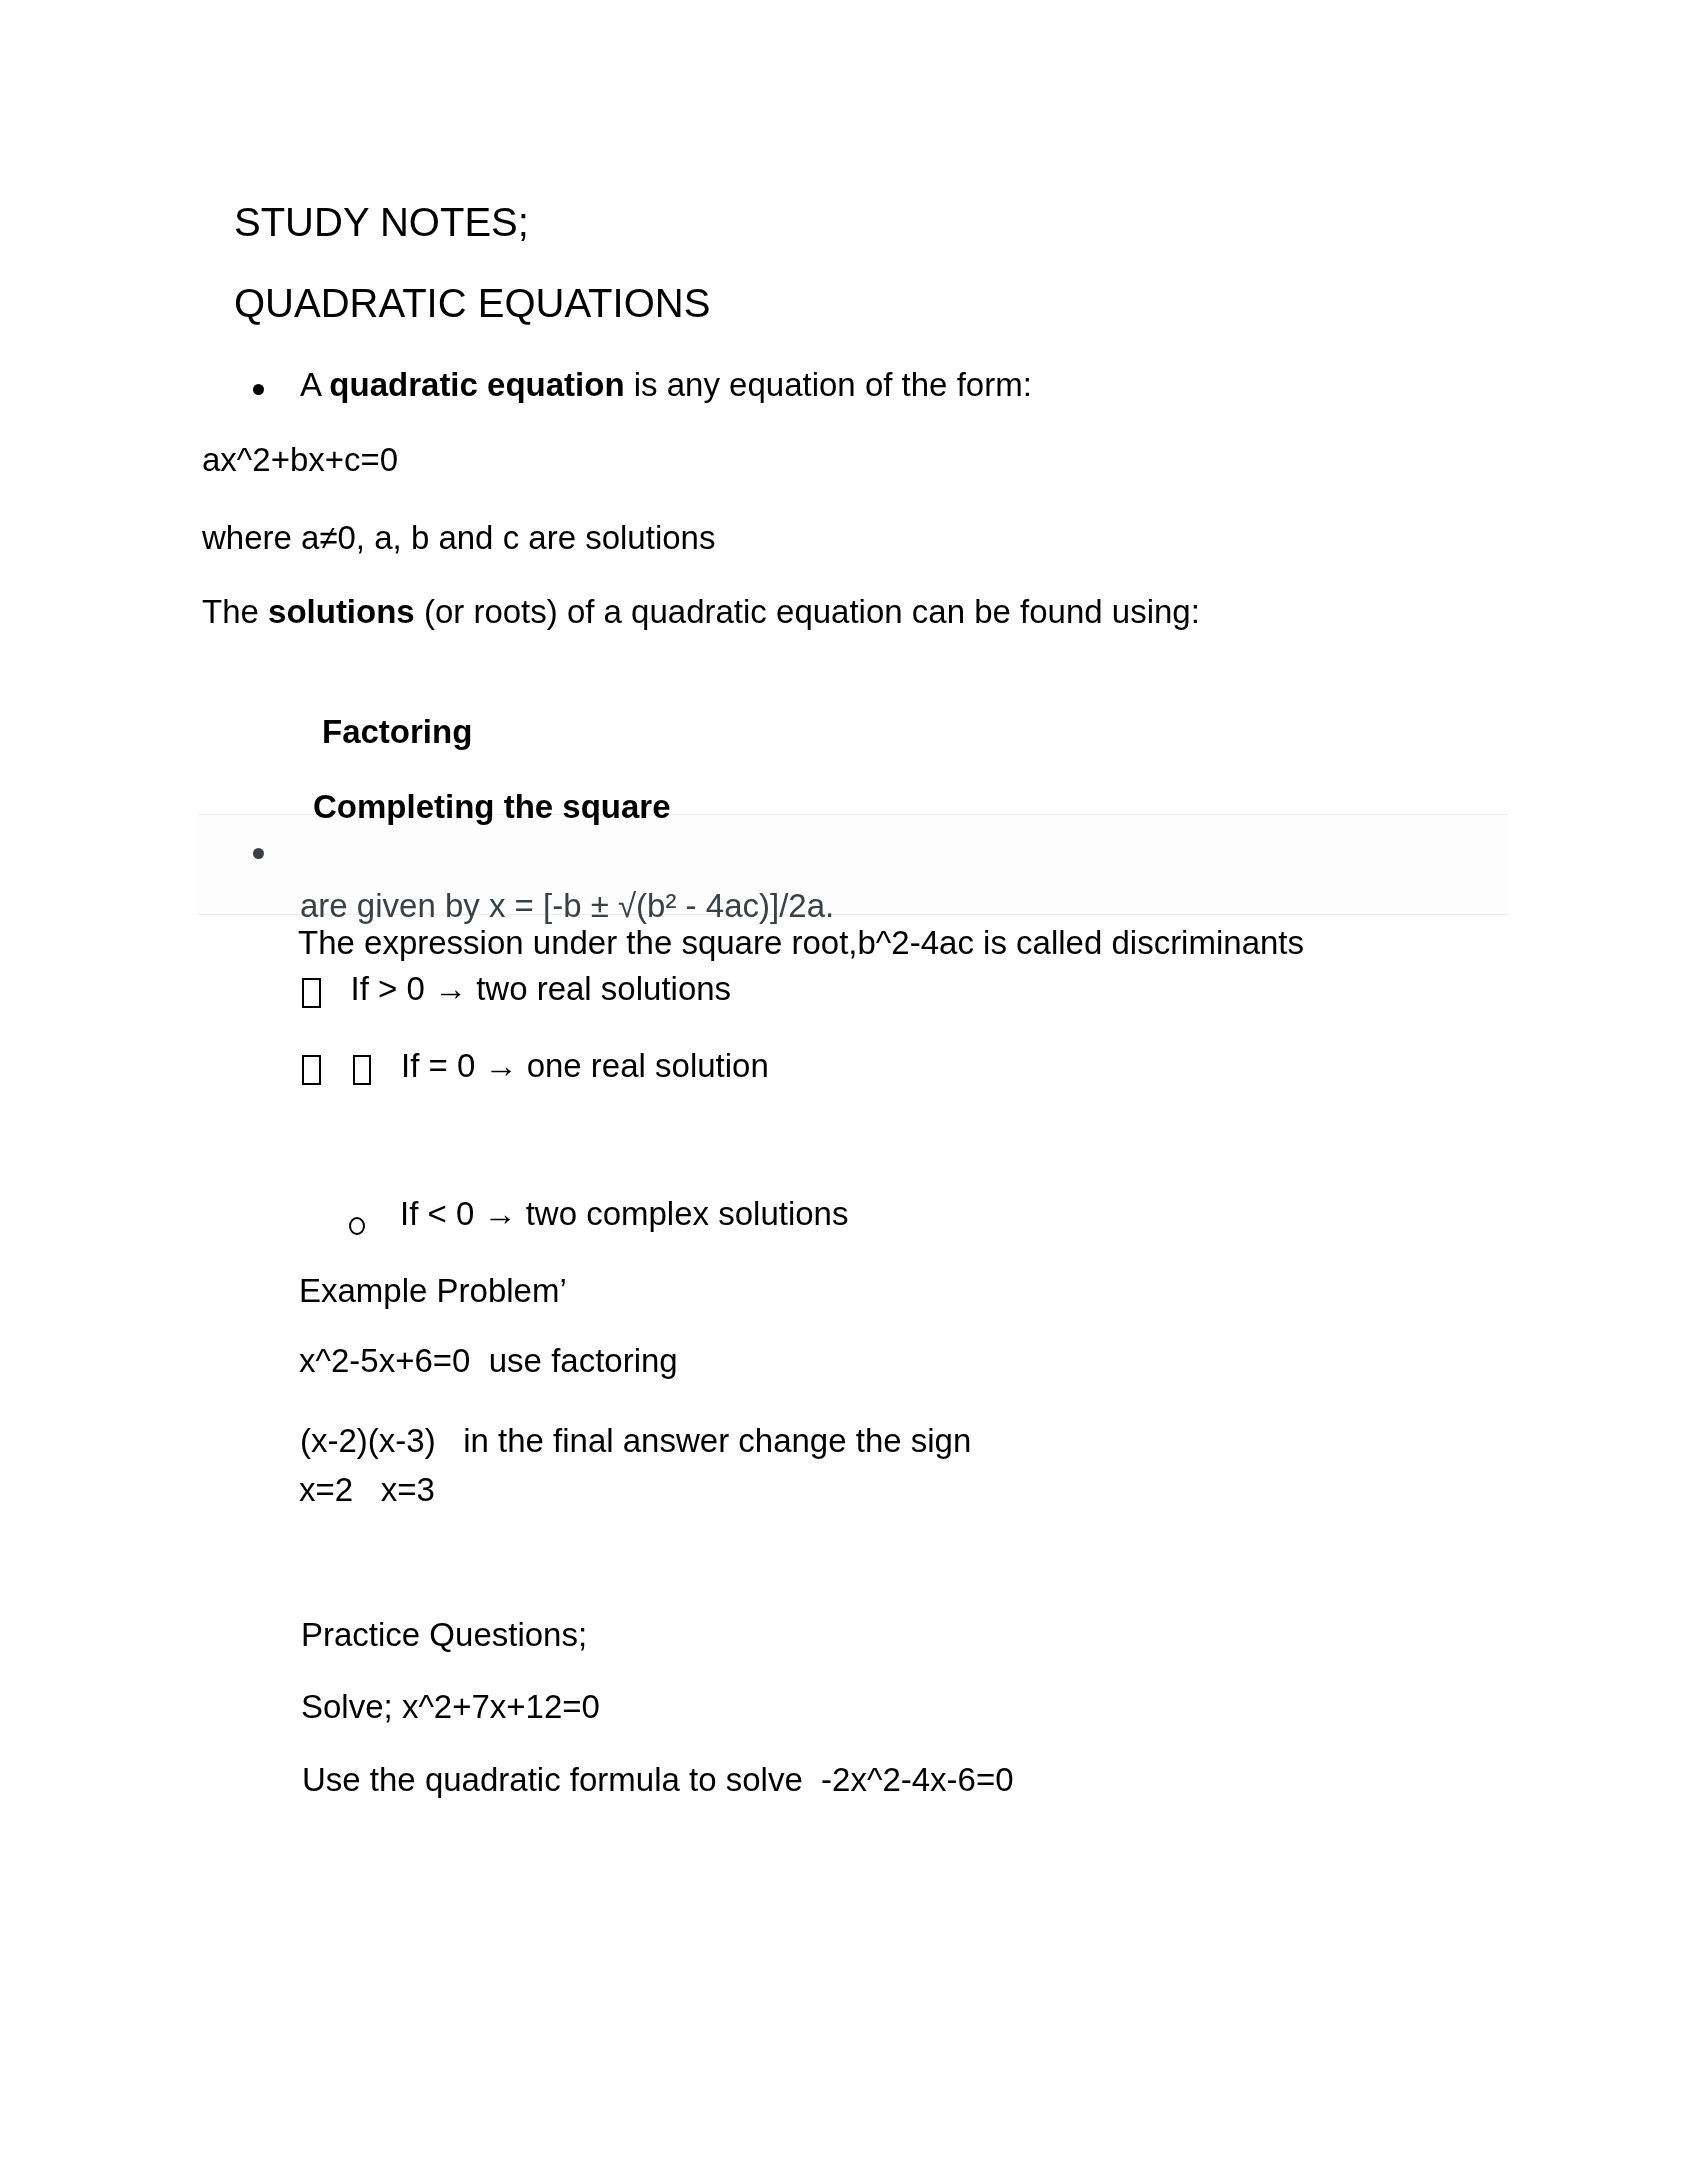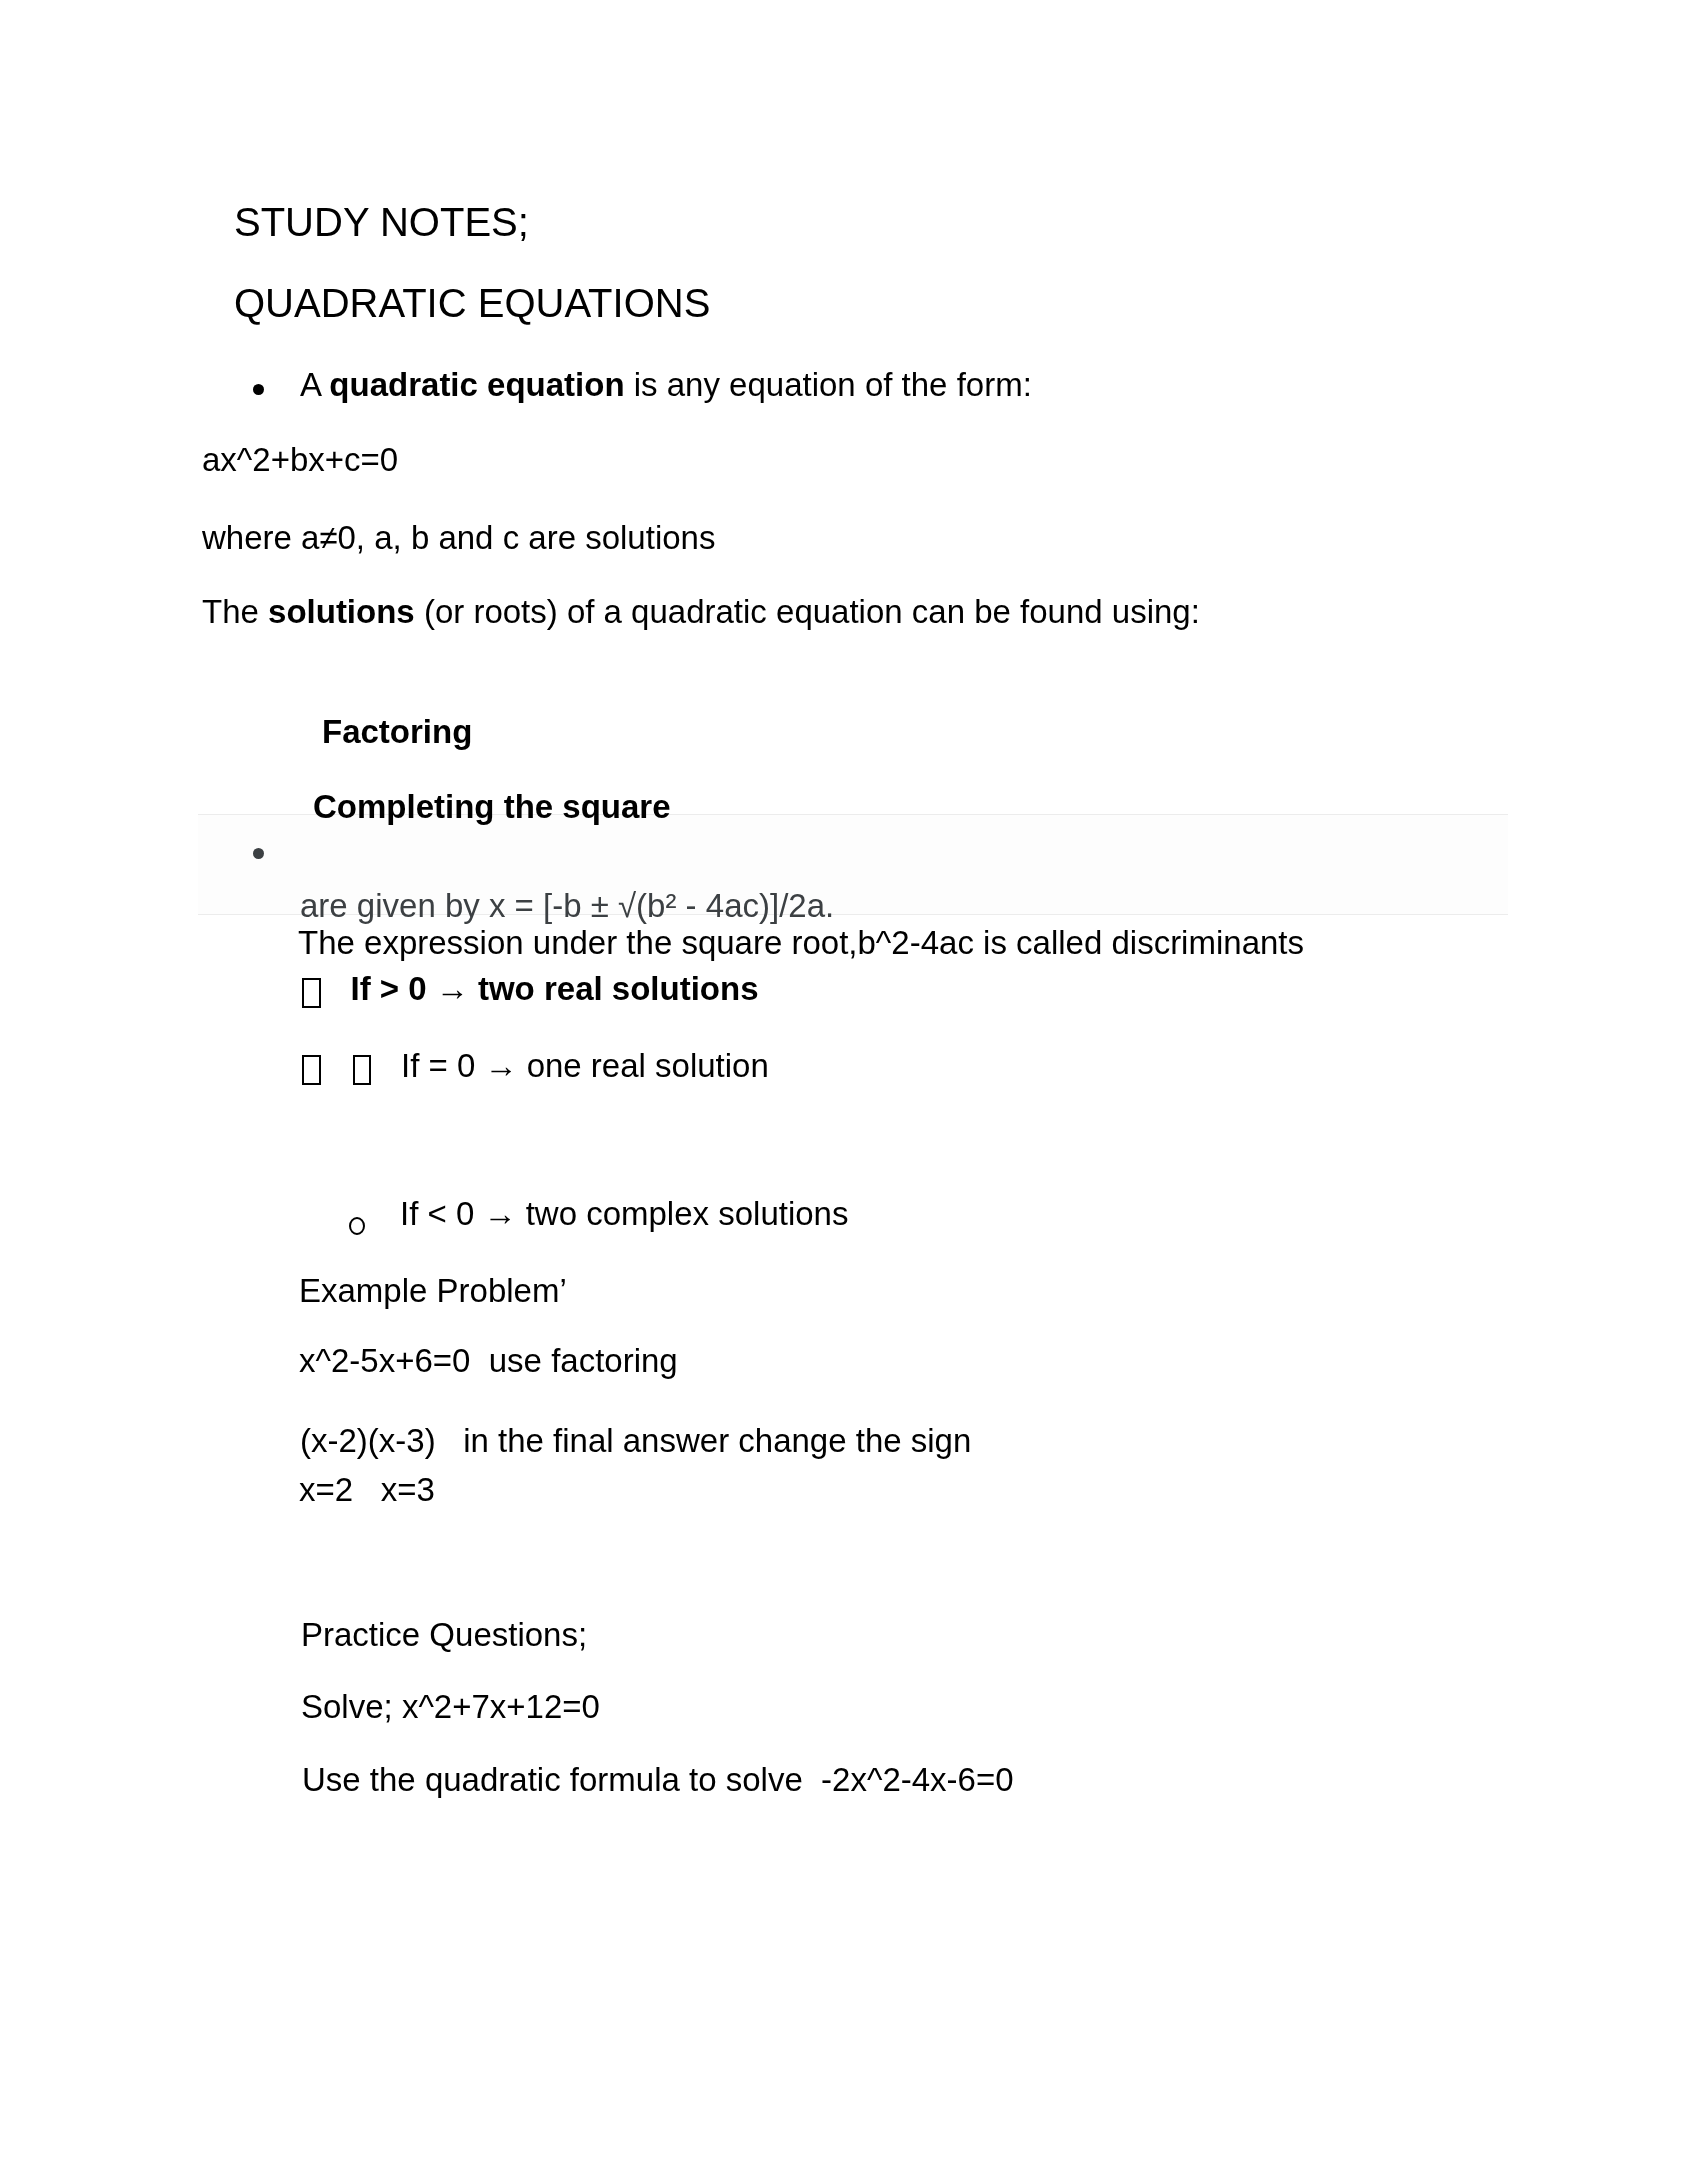--- a/index.html
+++ b/index.html
@@ -71,21 +71,21 @@
 
   <div class="t" style="left:202px;top:595px;"><span>The </span><span class="b">solutions</span><span> (or roots) of a quadratic equation can be found using:</span></div>
 
   <div class="t b" style="left:322px;top:668px;">Factoring</div>
   <div class="t b" style="left:313px;top:743px;">Completing the square</div>
 
   <span class="dot gray-dot" style="left:253px;top:848px;"></span>
   <div class="t gray" style="left:300px;top:889px;">are given by x = [-b ± √(b² - 4ac)]/2a.</div>
   <div class="t" style="left:298px;top:926px;">The expression under the square root,b^2-4ac is called discriminants</div>
 
-  <div class="t" style="left:302px;top:972px;font-weight:bold;"><span class="tofu" style="margin-right:30px;"></span><span>If &gt; 0 → two real solutions</span></div>
+  <div class="t" style="left:302px;top:972px;"><span class="tofu" style="margin-right:30px;"></span><span>If &gt; 0 → two real solutions</span></div>
 
   <div class="t" style="left:302px;top:1049px;"><span class="tofu" style="margin-right:32px;"></span><span class="tofu" style="margin-right:30px;"></span><span>If = 0 → one real solution</span></div>
 
   <span class="circle-marker" style="left:349px;top:1217px;"></span>
   <div class="t" style="left:400px;top:1197px;">If &lt; 0 → two complex solutions</div>
 
   <div class="t" style="left:299px;top:1274px;">Example Problem’</div>
   <div class="t" style="left:299px;top:1344px;">x^2-5x+6=0  use factoring</div>
   <div class="t" style="left:300px;top:1424px;">(x-2)(x-3)   in the final answer change the sign</div>
   <div class="t" style="left:299px;top:1473px;">x=2   x=3</div>

